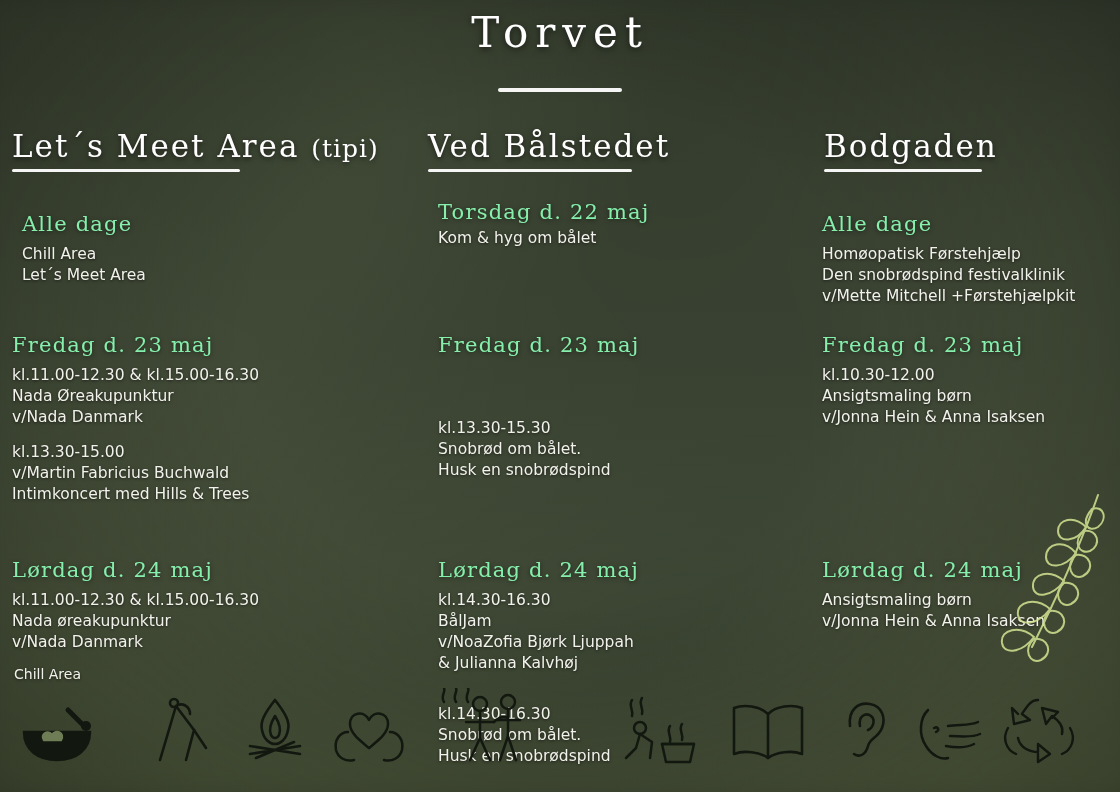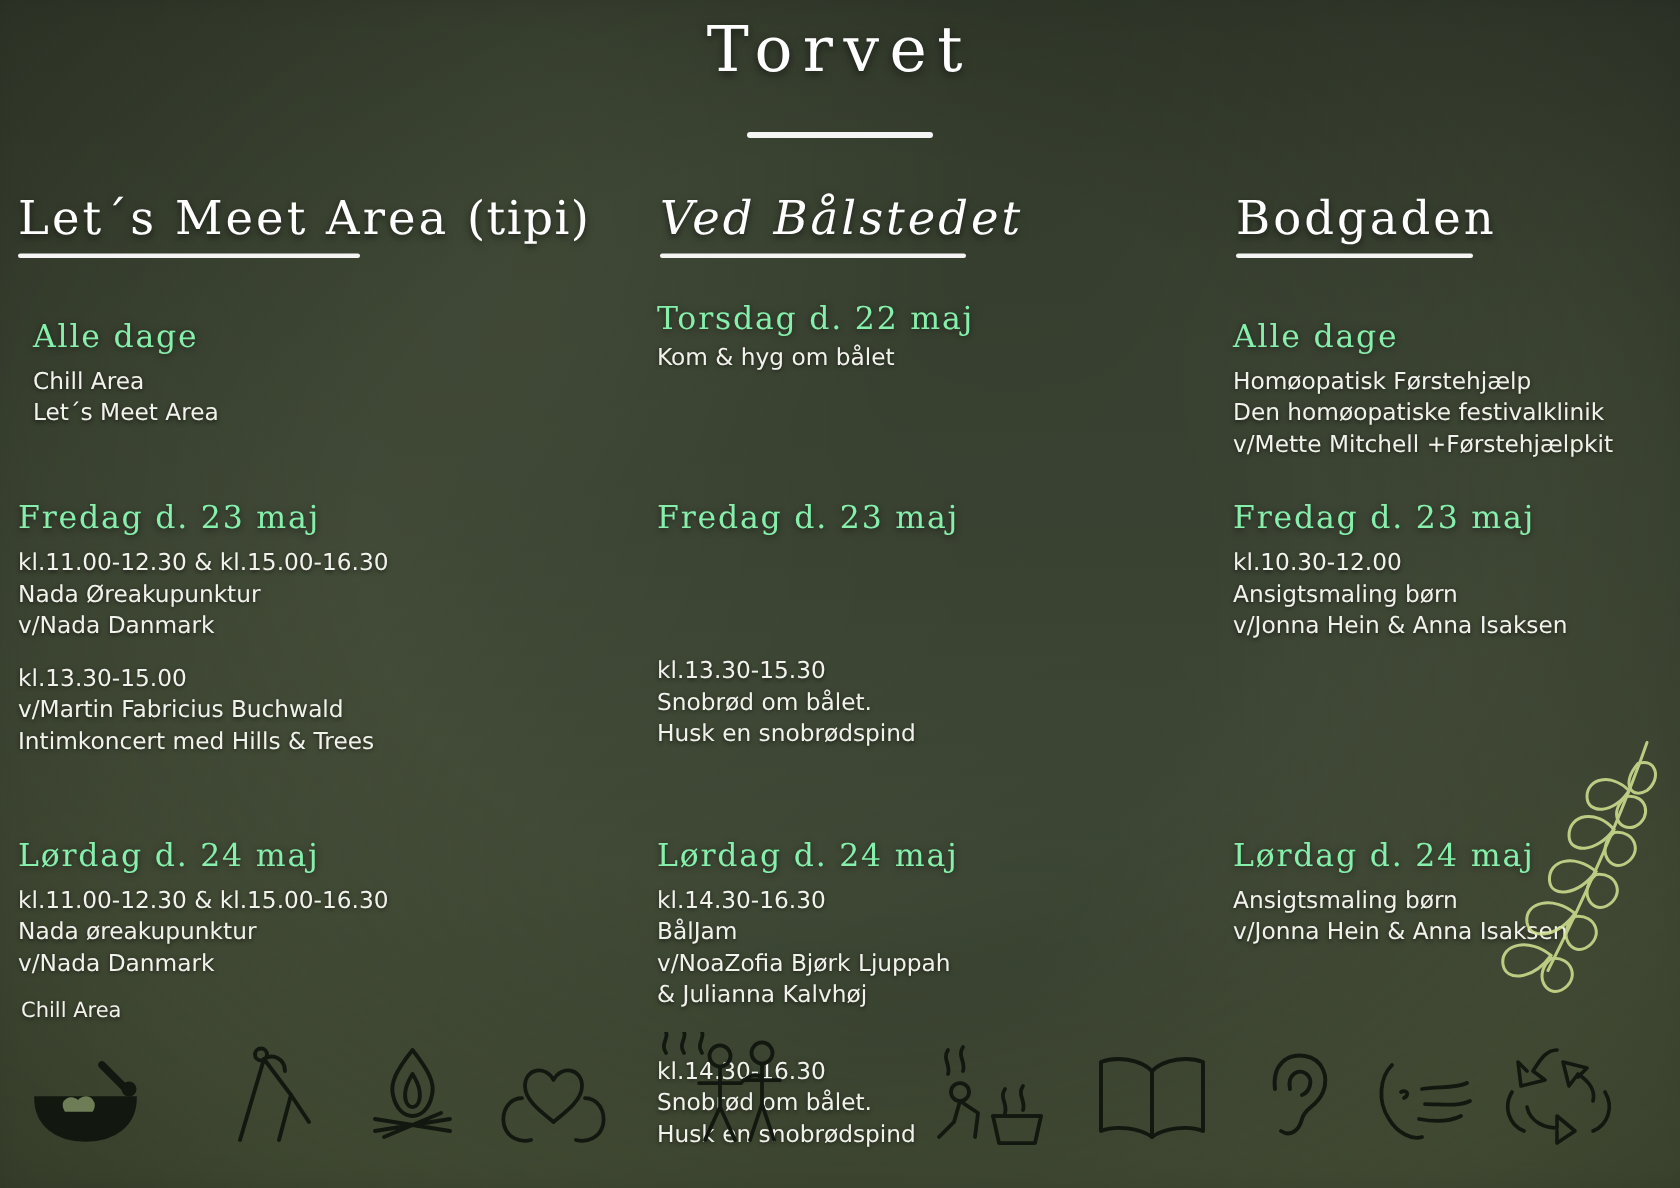--- a/index.html
+++ b/index.html
@@ -51,21 +51,21 @@
     background:#ffffff;border-radius:2px;opacity:.95;
   }
 
   .col{position:absolute;top:128px;}
   .col-head{
     font-family:"DejaVu Serif", serif;
     font-size:31px;letter-spacing:2px;color:#fff;
     text-shadow:0 2px 5px rgba(0,0,0,.55);
     white-space:nowrap;
   }
-  .col-head .small{font-size:31px;letter-spacing:1px;}
+  .col-head .small{font-size:25px;letter-spacing:1px;}
   .head-underline{height:3px;background:#fff;margin-top:5px;border-radius:2px;opacity:.95;}
 
   .block{position:absolute;}
   .blk-head{
     font-family:"DejaVu Serif", serif;
     font-size:21px;letter-spacing:1.2px;color:#86efac;
     text-shadow:0 1px 4px rgba(0,0,0,.5);
     white-space:nowrap;
   }
   .blk-line{
@@ -130,37 +130,37 @@
 
   <div class="block" style="left:12px;top:558px;">
     <div class="blk-head">Lørdag d. 24 maj</div>
     <div class="blk-body">
       <div class="blk-line">kl.11.00-12.30 &amp; kl.15.00-16.30</div>
       <div class="blk-line">Nada øreakupunktur</div>
       <div class="blk-line">v/Nada Danmark</div>
     </div>
   </div>
 
-  <div class="col" style="left:440px;width:360px;font-style:italic;">
+  <div class="col" style="left:428px;width:360px;">
     <div class="col-head">
       <span>Ved Bålstedet</span>
     </div>
     <div class="head-underline" style="width:204px;"></div>
   </div>
 
   <div class="block" style="left:438px;top:200px;">
     <div class="blk-head">Torsdag d. 22 maj</div>
     <div class="blk-body" style="margin-top:4px;">
       <div class="blk-line">Kom &amp; hyg om bålet</div>
     </div>
   </div>
 
   <div class="block" style="left:438px;top:333px;">
     <div class="blk-head">Fredag d. 23 maj</div>
-    <div class="blk-body" style="margin-top:80px;">
+    <div class="blk-body" style="margin-top:61px;">
       <div class="blk-line">kl.13.30-15.30</div>
       <div class="blk-line">Snobrød om bålet.</div>
       <div class="blk-line">Husk en snobrødspind</div>
     </div>
   </div>
 
   <div class="block" style="left:438px;top:558px;">
     <div class="blk-head">Lørdag d. 24 maj</div>
     <div class="blk-body">
       <div class="blk-line">kl.14.30-16.30</div>
@@ -178,21 +178,21 @@
     <div class="col-head">
       <span>Bodgaden</span>
     </div>
     <div class="head-underline" style="width:158px;"></div>
   </div>
 
   <div class="block" style="left:822px;top:212px;">
     <div class="blk-head">Alle dage</div>
     <div class="blk-body">
       <div class="blk-line">Homøopatisk Førstehjælp</div>
-      <div class="blk-line">Den homøopatiske festivalklinik</div>
+      <div class="blk-line">Den snobrødspind festivalklinik</div>
       <div class="blk-line">v/Mette Mitchell +Førstehjælpkit</div>
     </div>
   </div>
 
   <div class="block" style="left:822px;top:333px;">
     <div class="blk-head">Fredag d. 23 maj</div>
     <div class="blk-body">
       <div class="blk-line">kl.10.30-12.00</div>
       <div class="blk-line">Ansigtsmaling børn</div>
       <div class="blk-line">v/Jonna Hein &amp; Anna Isaksen</div>

